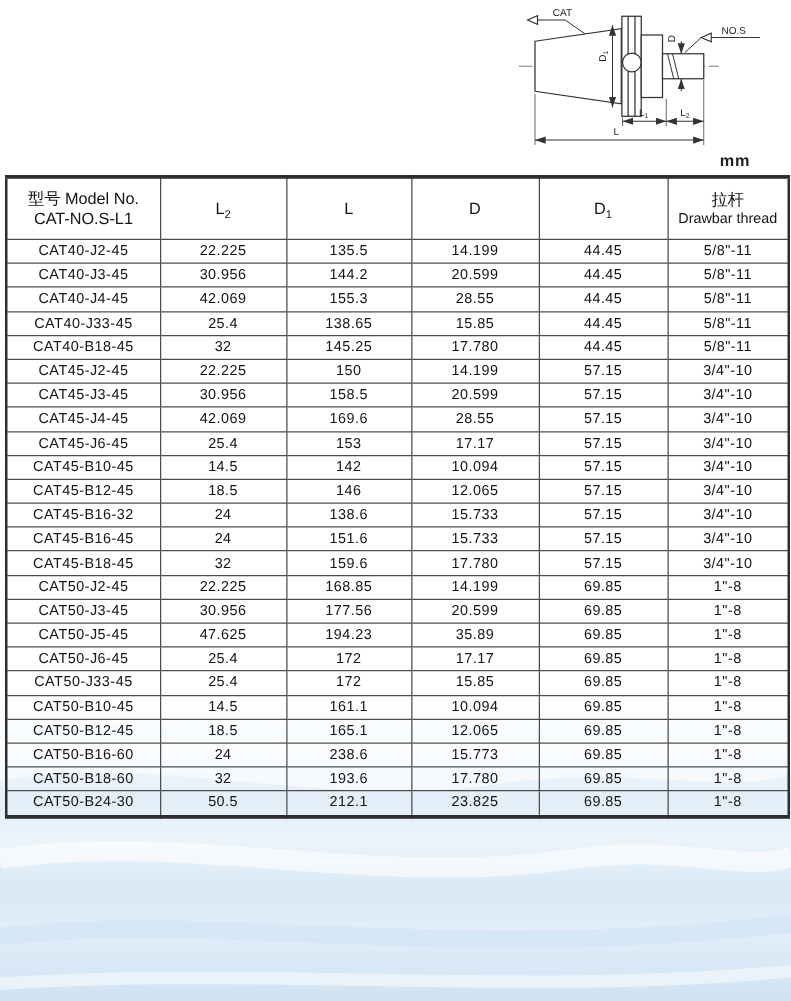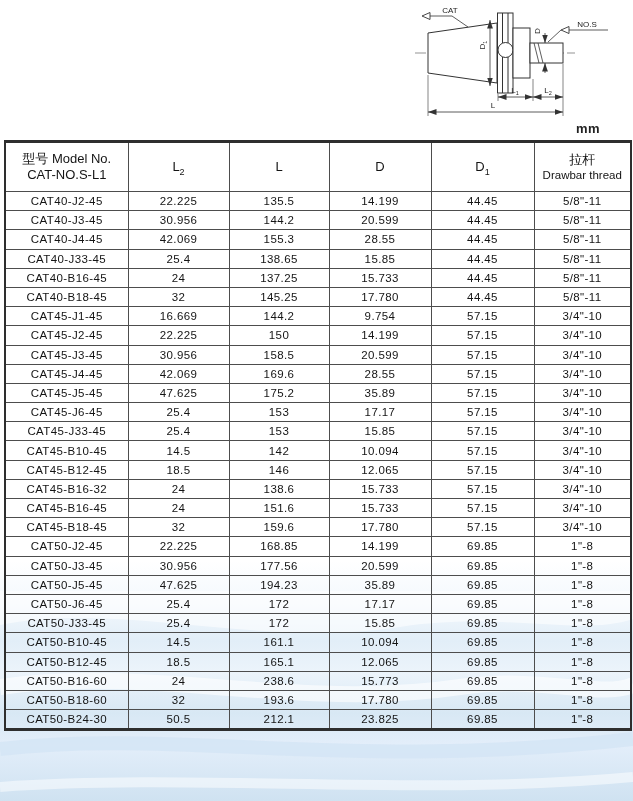--- a/index.html
+++ b/index.html
@@ -162,44 +162,28 @@
           </tr>
           <tr>
             <td>CAT40-J33-45</td>
             <td>25.4</td>
             <td>138.65</td>
             <td>15.85</td>
             <td>44.45</td>
             <td>5/8"-11</td>
           </tr>
           <tr>
-            <td>CAT40-B16-45</td>
-            <td>24</td>
-            <td>137.25</td>
-            <td>15.733</td>
-            <td>44.45</td>
-            <td>5/8"-11</td>
-          </tr>
-          <tr>
             <td>CAT40-B18-45</td>
             <td>32</td>
             <td>145.25</td>
             <td>17.780</td>
             <td>44.45</td>
             <td>5/8"-11</td>
           </tr>
           <tr>
-            <td>CAT45-J1-45</td>
-            <td>16.669</td>
-            <td>144.2</td>
-            <td>9.754</td>
-            <td>57.15</td>
-            <td>3/4"-10</td>
-          </tr>
-          <tr>
             <td>CAT45-J2-45</td>
             <td>22.225</td>
             <td>150</td>
             <td>14.199</td>
             <td>57.15</td>
             <td>3/4"-10</td>
           </tr>
           <tr>
             <td>CAT45-J3-45</td>
             <td>30.956</td>
@@ -210,44 +194,28 @@
           </tr>
           <tr>
             <td>CAT45-J4-45</td>
             <td>42.069</td>
             <td>169.6</td>
             <td>28.55</td>
             <td>57.15</td>
             <td>3/4"-10</td>
           </tr>
           <tr>
-            <td>CAT45-J5-45</td>
-            <td>47.625</td>
-            <td>175.2</td>
-            <td>35.89</td>
-            <td>57.15</td>
-            <td>3/4"-10</td>
-          </tr>
-          <tr>
             <td>CAT45-J6-45</td>
             <td>25.4</td>
             <td>153</td>
             <td>17.17</td>
             <td>57.15</td>
             <td>3/4"-10</td>
           </tr>
           <tr>
-            <td>CAT45-J33-45</td>
-            <td>25.4</td>
-            <td>153</td>
-            <td>15.85</td>
-            <td>57.15</td>
-            <td>3/4"-10</td>
-          </tr>
-          <tr>
             <td>CAT45-B10-45</td>
             <td>14.5</td>
             <td>142</td>
             <td>10.094</td>
             <td>57.15</td>
             <td>3/4"-10</td>
           </tr>
           <tr>
             <td>CAT45-B12-45</td>
             <td>18.5</td>

